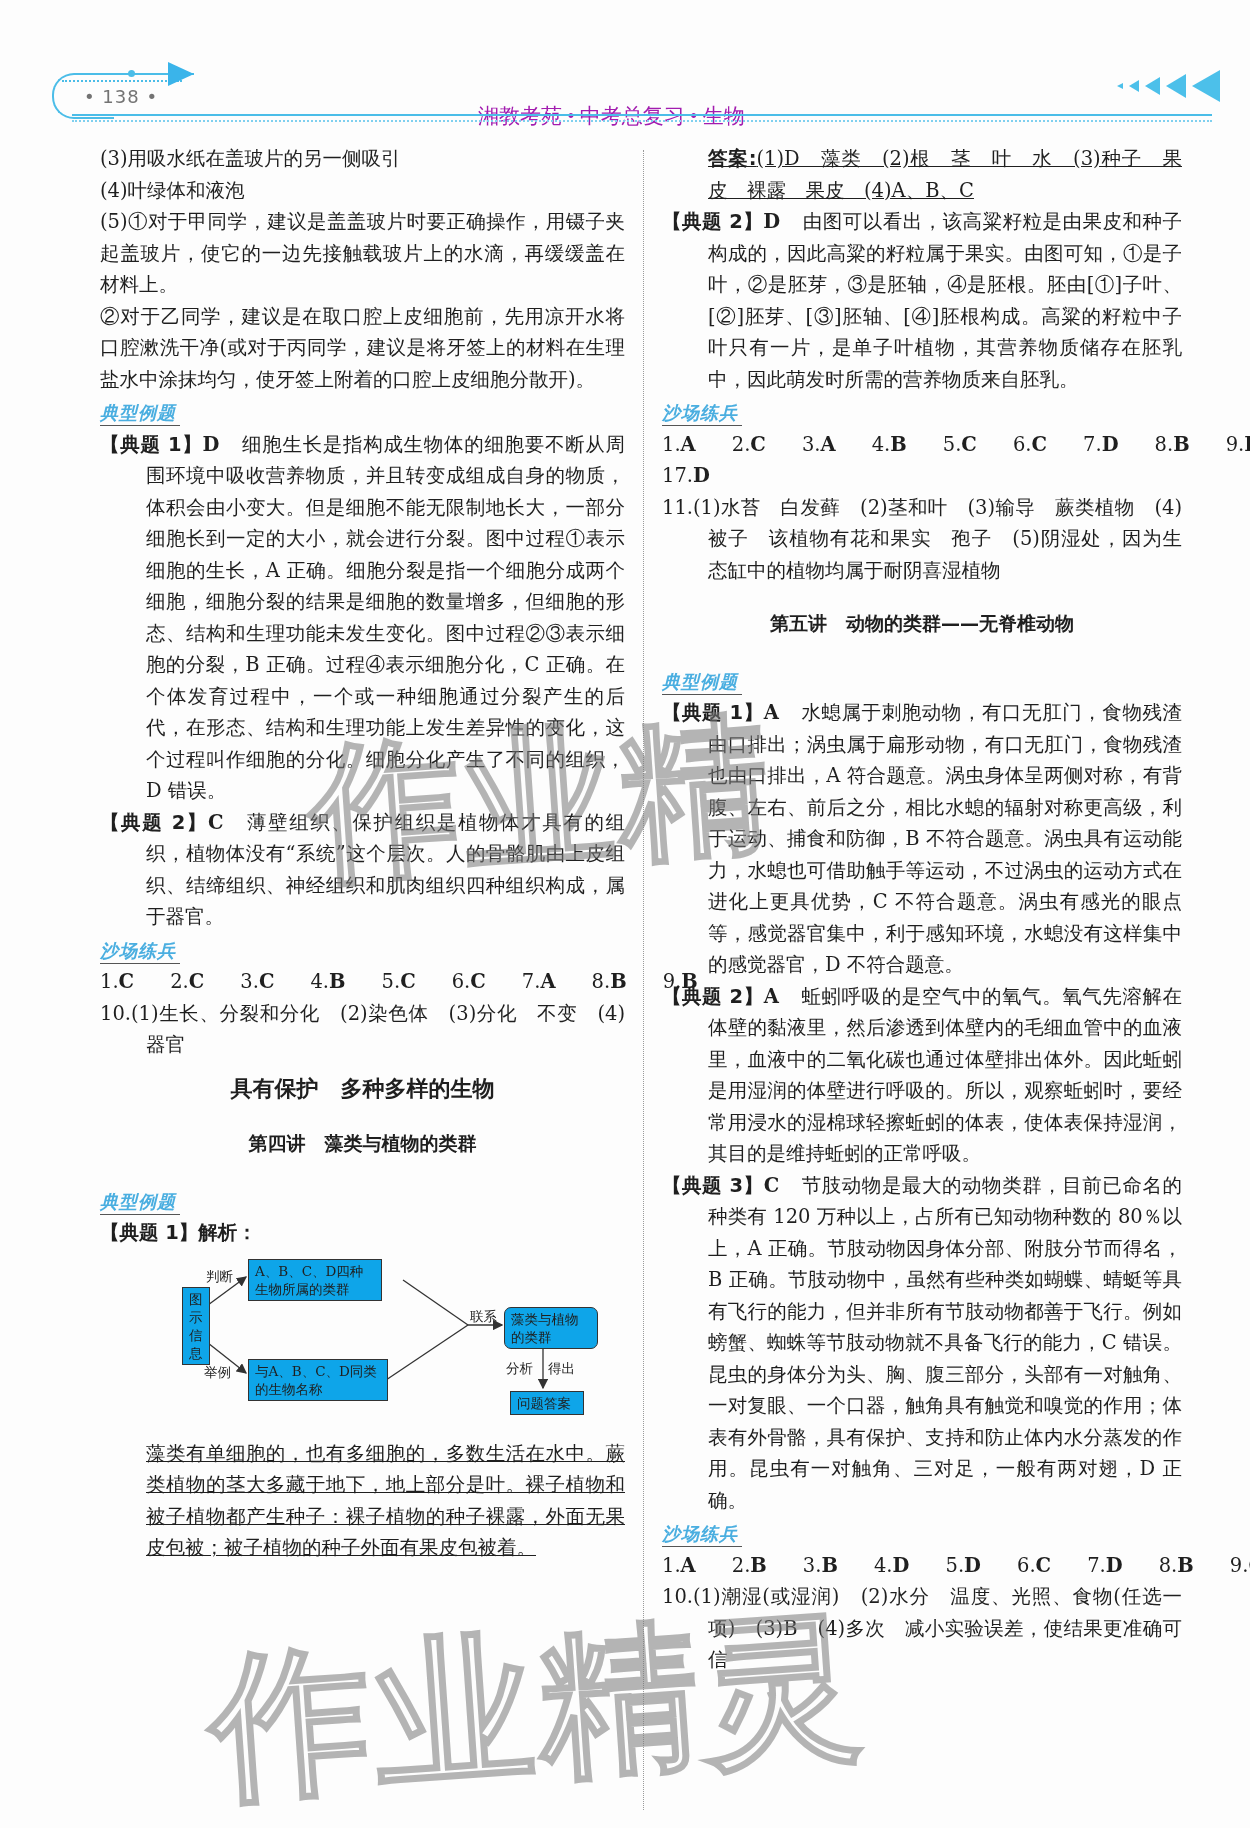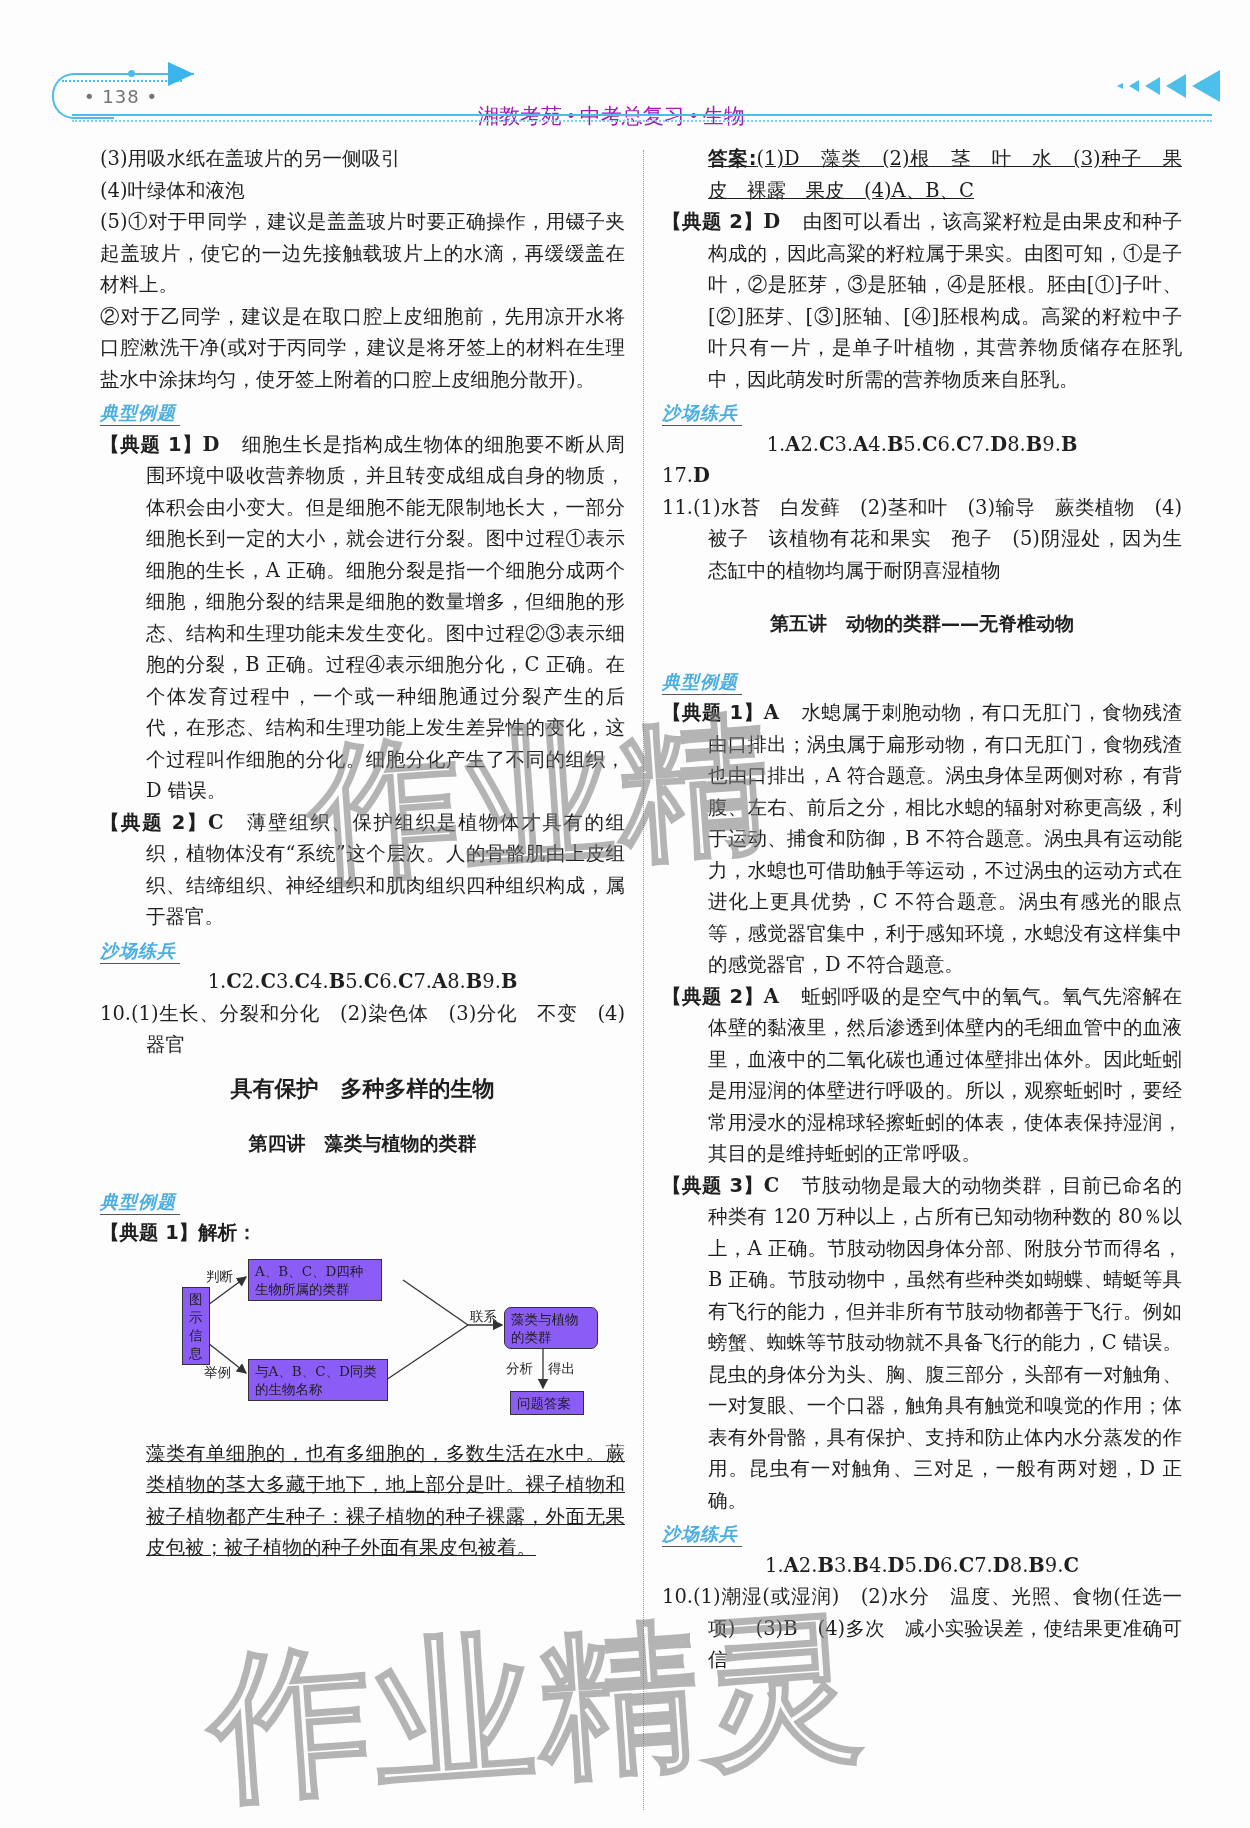--- a/index.html
+++ b/index.html
@@ -47,26 +47,26 @@
   .hang { padding-left: 46px; text-indent: -46px; }
   .lecture-title { text-align: center; font-family: "DejaVu Sans", sans-serif; font-weight: bold; font-size: 19px; margin: 22px 0 24px; }
   .unit-title { text-align: center; font-family: "DejaVu Sans", sans-serif; font-weight: bold; font-size: 22px; margin: 12px 0 24px; }
   .sect {
     display: inline-block; color: #4aaee0; font-family: "DejaVu Sans", sans-serif; font-weight: bold; font-size: 18px;
     font-style: italic; border-bottom: 1.5px solid #555; padding: 0 4px 0 0; line-height: 24px; margin: 6px 0 2px;
     letter-spacing: 1px;
   }
   .lbl { font-family: "DejaVu Sans", sans-serif; font-weight: bold; }
   .ans { font-weight: bold; }
-  .mc-row { display: flex; justify-content: center; }
+  .mc-row { display: flex; justify-content: flex-start; gap: 36px; }
   .mc-row span b { font-weight: bold; }
   .gap { display: inline-block; width: 22px; }
 
   .flow { position: relative; width: 420px; height: 175px; margin: 6px 0 8px 70px; font-size: 13.5px; line-height: 18px; }
-  .fbox { position: absolute; border: 1.5px solid #333; background: #8b5cf6; padding: 2px 6px; }
+  .fbox { position: absolute; border: 1.5px solid #333; background: #0ea5e9; padding: 2px 6px; }
   .flbl { position: absolute; font-size: 13.5px; }
   .flow svg { position: absolute; left: 0; top: 0; }
 
   .wm { position: absolute; font-family: "DejaVu Sans", sans-serif; font-size: 150px; font-weight: bold;
     color: transparent; -webkit-text-stroke: 2px rgba(120,120,120,0.55); letter-spacing: 4px; pointer-events: none; }
 </style>
 </head>
 <body>
 
 <div class="header">

